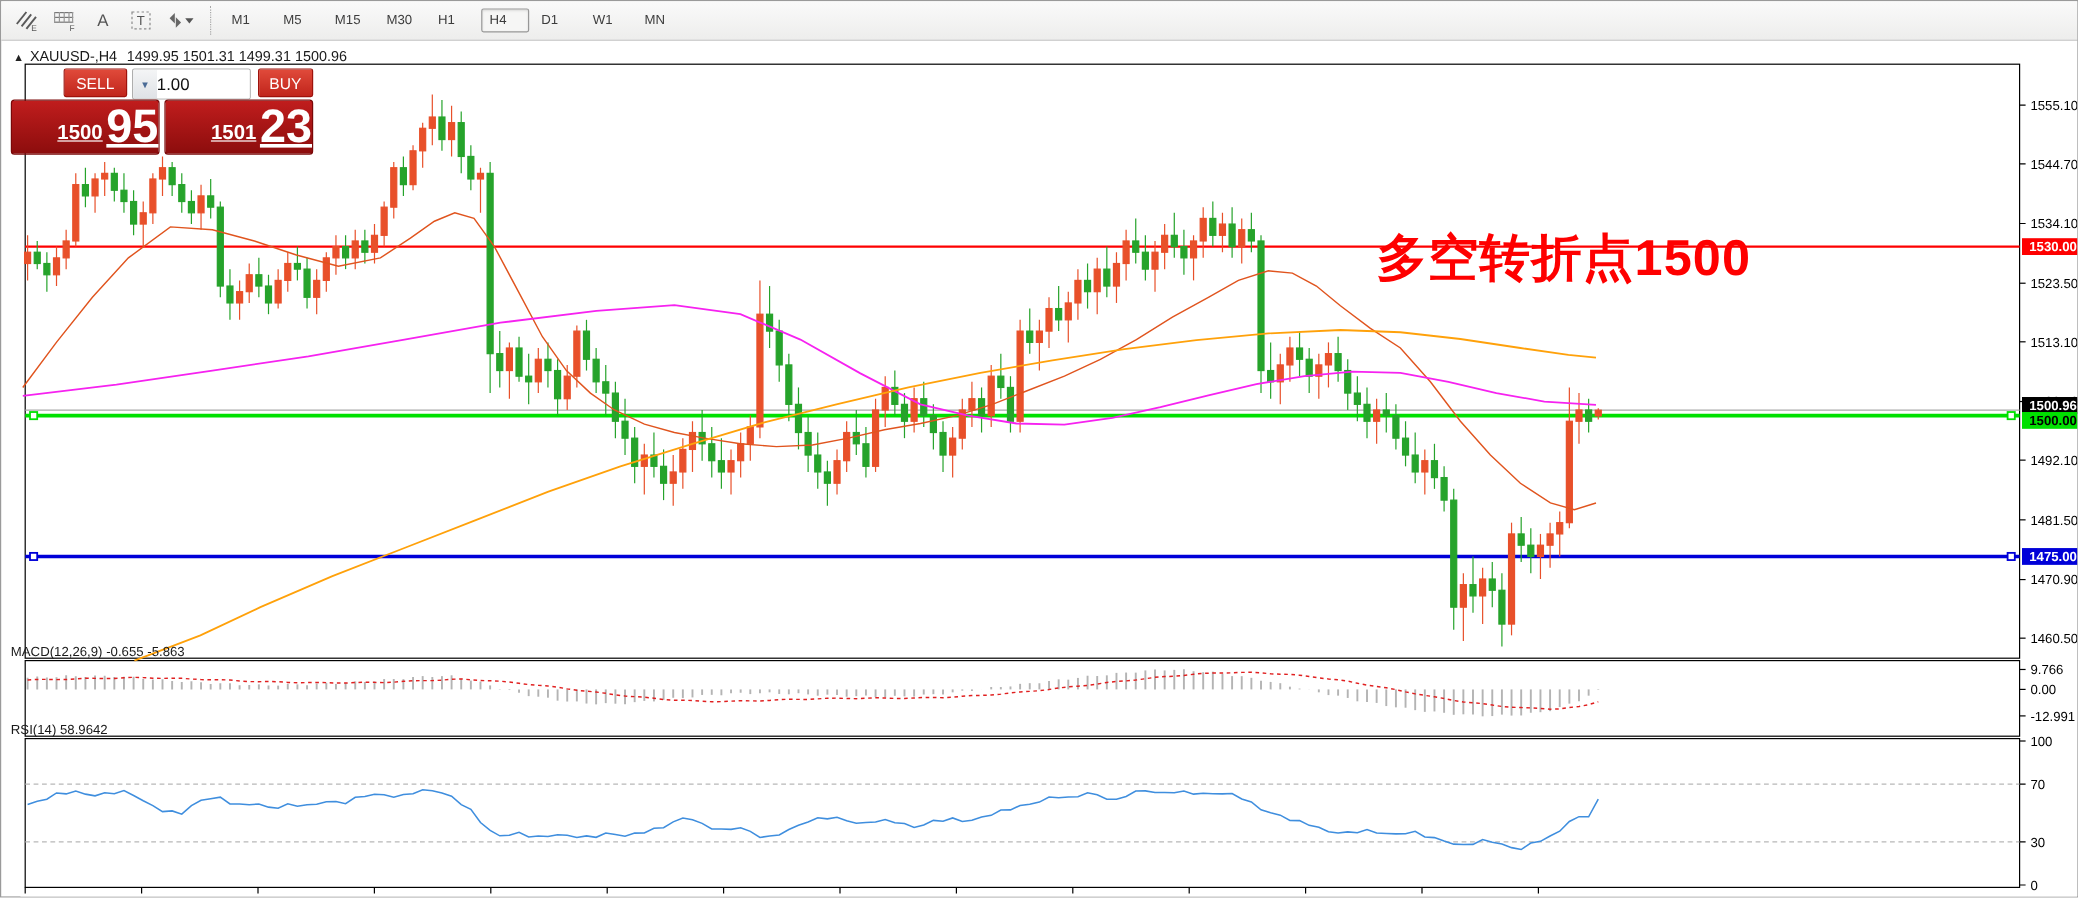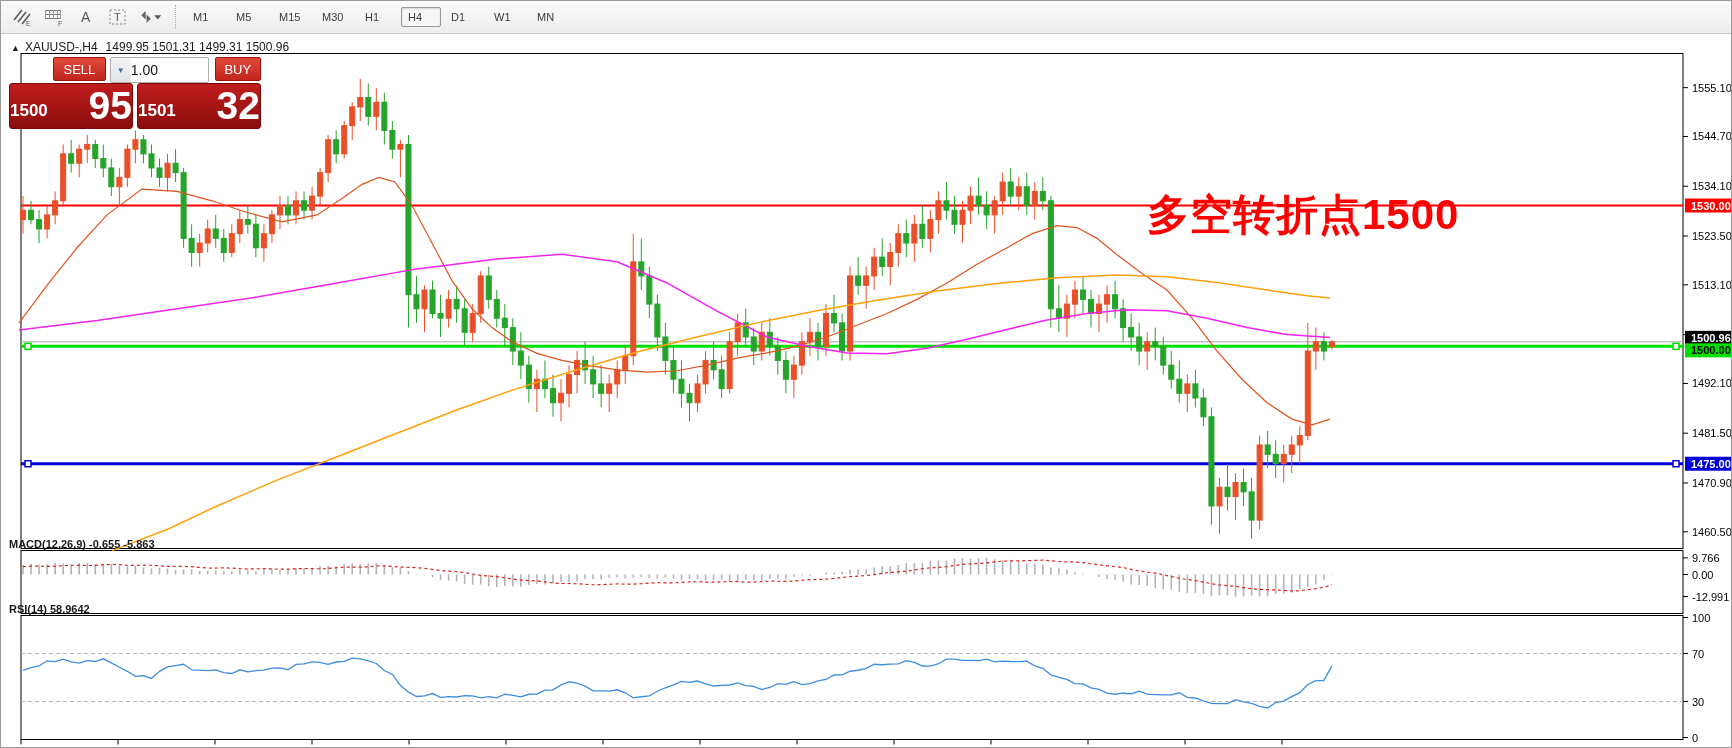--- a/index.html
+++ b/index.html
@@ -21,26 +21,26 @@
   
   #quote-panel{position:absolute;left:8px;top:56px;width:252px;z-index:6;font-family:"Liberation Sans",sans-serif;}
   #qp-row1{display:flex;height:24px;padding-left:44px;}
   .qp-btn{background:linear-gradient(#e04a3a,#c1251c);color:#fff;font-size:13px;display:flex;align-items:center;justify-content:center;border:1px solid #9e120c;border-radius:2px;cursor:pointer;}
   #sell-btn{width:64px;}
   #buy-btn{width:56px;margin-left:6px;}
   #vol-group{display:flex;height:24px;margin-left:4px;border:1px solid #aeaeae;border-radius:2px;overflow:hidden;background:#fff;}
   .spin{width:22px;background:linear-gradient(#f4f5f6,#dfe2e6);display:flex;align-items:center;justify-content:center;font-size:8px;color:#4a6b96;cursor:pointer;border:0;}
   #vol-input{width:72px;border:0;outline:0;text-align:left;font-size:14px;padding:0 6px 0 0;color:#111;font-family:"Liberation Sans",sans-serif;}
   #qp-row2{display:flex;margin-top:2px;height:46px;}
-  .qp-big{flex:1;background:linear-gradient(#c01d1d,#8c0d0d);border:1px solid #7a0808;border-radius:3px;color:#fff;display:flex;align-items:flex-end;justify-content:space-between;padding-bottom:3px;cursor:pointer;}
+  .qp-big{flex:1;background:linear-gradient(#c01d1d,#8c0d0d);border:1px solid #7a0808;border-radius:3px;color:#fff;display:flex;align-items:flex-end;justify-content:flex-end;padding-bottom:3px;cursor:pointer;text-decoration:underline;}
   .qp-big + .qp-big{margin-left:4px;}
   .qp-small{font-size:17px;font-weight:bold;margin:0 3px 4px 0;}
   .qp-huge{font-size:39px;font-weight:bold;line-height:1;}
   
-  .ind-label{position:absolute;font-size:11px;color:#1a1a1a;z-index:6;white-space:nowrap;font-weight:bold;}
+  .ind-label{position:absolute;font-size:11px;color:#1a1a1a;z-index:6;white-space:nowrap;}
   
   #annotation{position:absolute;left:1146px;top:186px;font-size:42px;font-weight:bold;color:#fe0000;z-index:4;white-space:nowrap;letter-spacing:1px;}
 </style>
 </head>
 <body>
 
 <div id="app">
 
   <div id="toolbar">
     <div class="tb-icon">
@@ -699,21 +699,21 @@
       </div>
       <div class="qp-btn" id="buy-btn">BUY</div>
     </div>
     <div id="qp-row2">
       <div class="qp-big">
         <span class="qp-small">1500</span>
         <span class="qp-huge">95</span>
       </div>
       <div class="qp-big">
         <span class="qp-small">1501</span>
-        <span class="qp-huge">32</span>
+        <span class="qp-huge">23</span>
       </div>
     </div>
   </div>
 
   <div class="ind-label" style="left:8px;top:537px;">MACD(12,26,9) -0.655 -5.863</div>
   <div class="ind-label" style="left:8px;top:602px;">RSI(14) 58.9642</div>
 
   <div id="annotation">多空转折点1500</div>
 
 </div>

